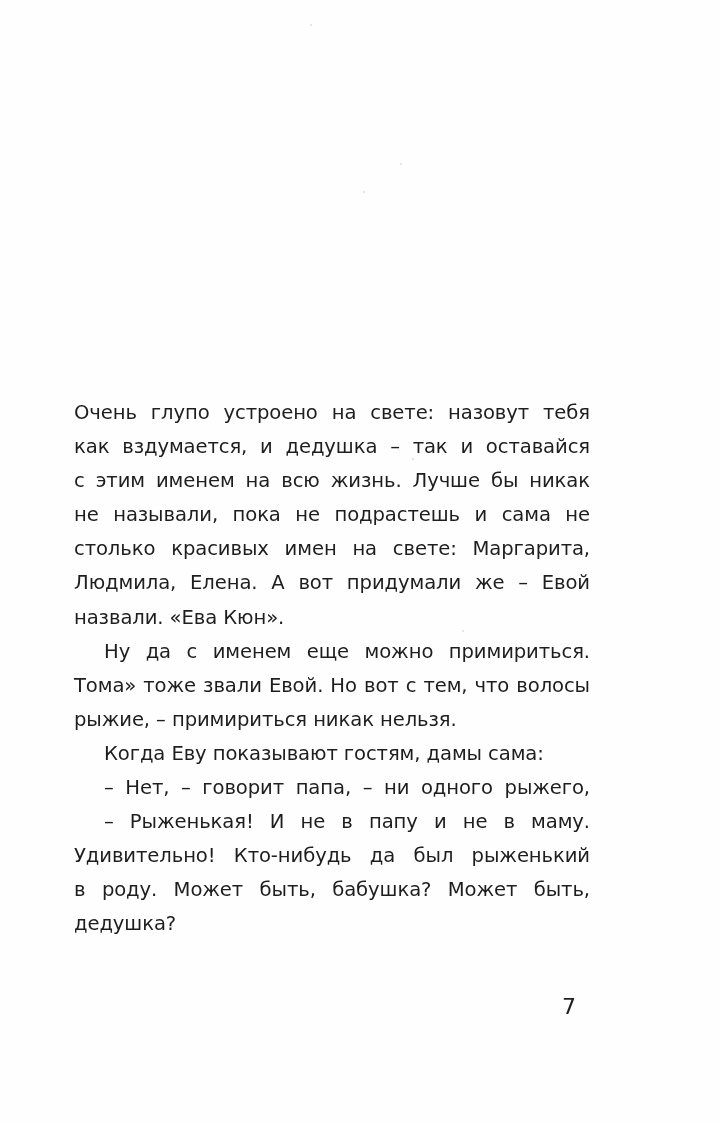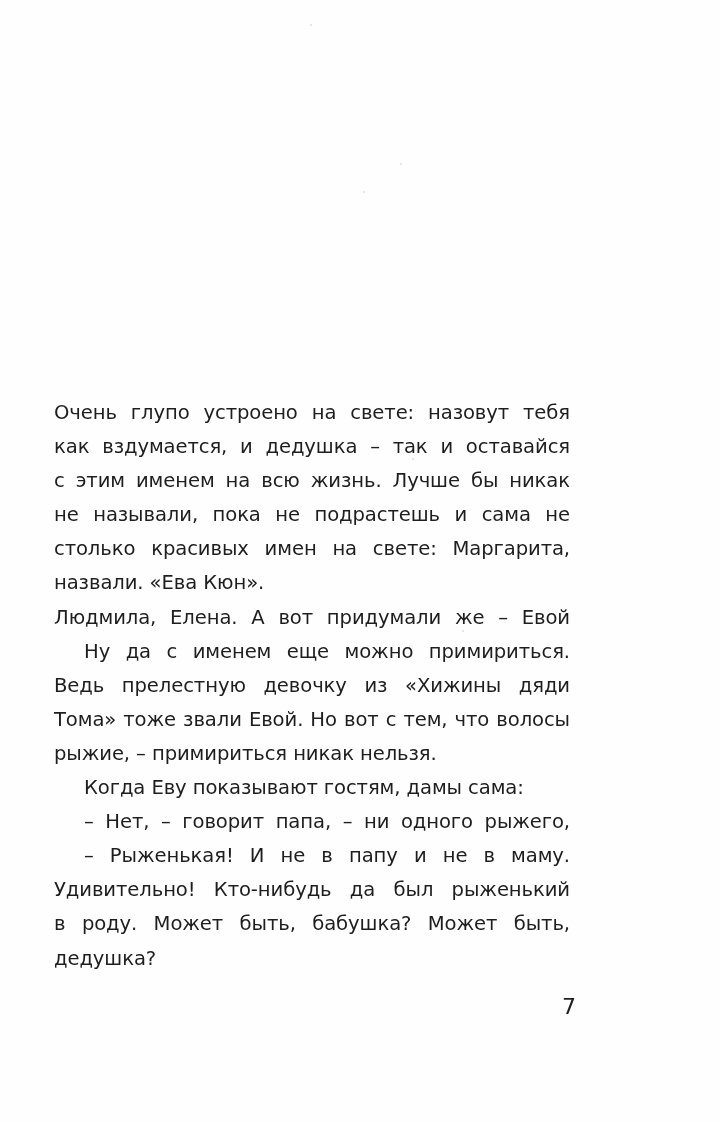--- a/index.html
+++ b/index.html
@@ -16,21 +16,21 @@
     }
     .page {
       position: absolute;
       left: 0;
       top: 0;
       width: 720px;
       height: 1122px;
     }
     .text-block {
       position: absolute;
-      left: 54px;
+      left: 74px;
       top: 396px;
       width: 516px;
       font-family: "DejaVu Sans", "Liberation Sans", sans-serif;
       font-size: 19.6px;
       line-height: 34.1px;
       color: #1e1e1e;
       letter-spacing: -0.1px;
     }
     .para {
       margin: 0;
@@ -70,27 +70,26 @@
 <div class="page">
 
   <div class="text-block">
 
     <p class="para">
       <span class="line">Очень глупо устроено на свете: назовут тебя</span>
       <span class="line">как вздумается, и дедушка – так и оставайся</span>
       <span class="line">с этим именем на всю жизнь. Лучше бы никак</span>
       <span class="line">не называли, пока не подрастешь и сама не</span>
       <span class="line">столько красивых имен на свете: Маргарита,</span>
+      <span class="line">Людмила, Елена. А вот придумали же – Евой</span>
       <span class="line last">назвали. «Ева Кюн».</span>
-      <span class="line">Людмила, Елена. А вот придумали же – Евой</span>
     </p>
 
     <p class="para">
       <span class="line" style="padding-left:30px">Ну да с именем еще можно примириться.</span>
-      <span class="line">Ведь прелестную девочку из «Хижины дяди</span>
       <span class="line">Тома» тоже звали Евой. Но вот с тем, что волосы</span>
       <span class="line last">рыжие, – примириться никак нельзя.</span>
     </p>
 
     <p class="para">
       <span class="line last" style="padding-left:30px">Когда Еву показывают гостям, дамы сама:</span>
     </p>
 
     <p class="para">
       <span class="line" style="padding-left:30px">– Нет, – говорит папа, – ни одного рыжего,</span>

